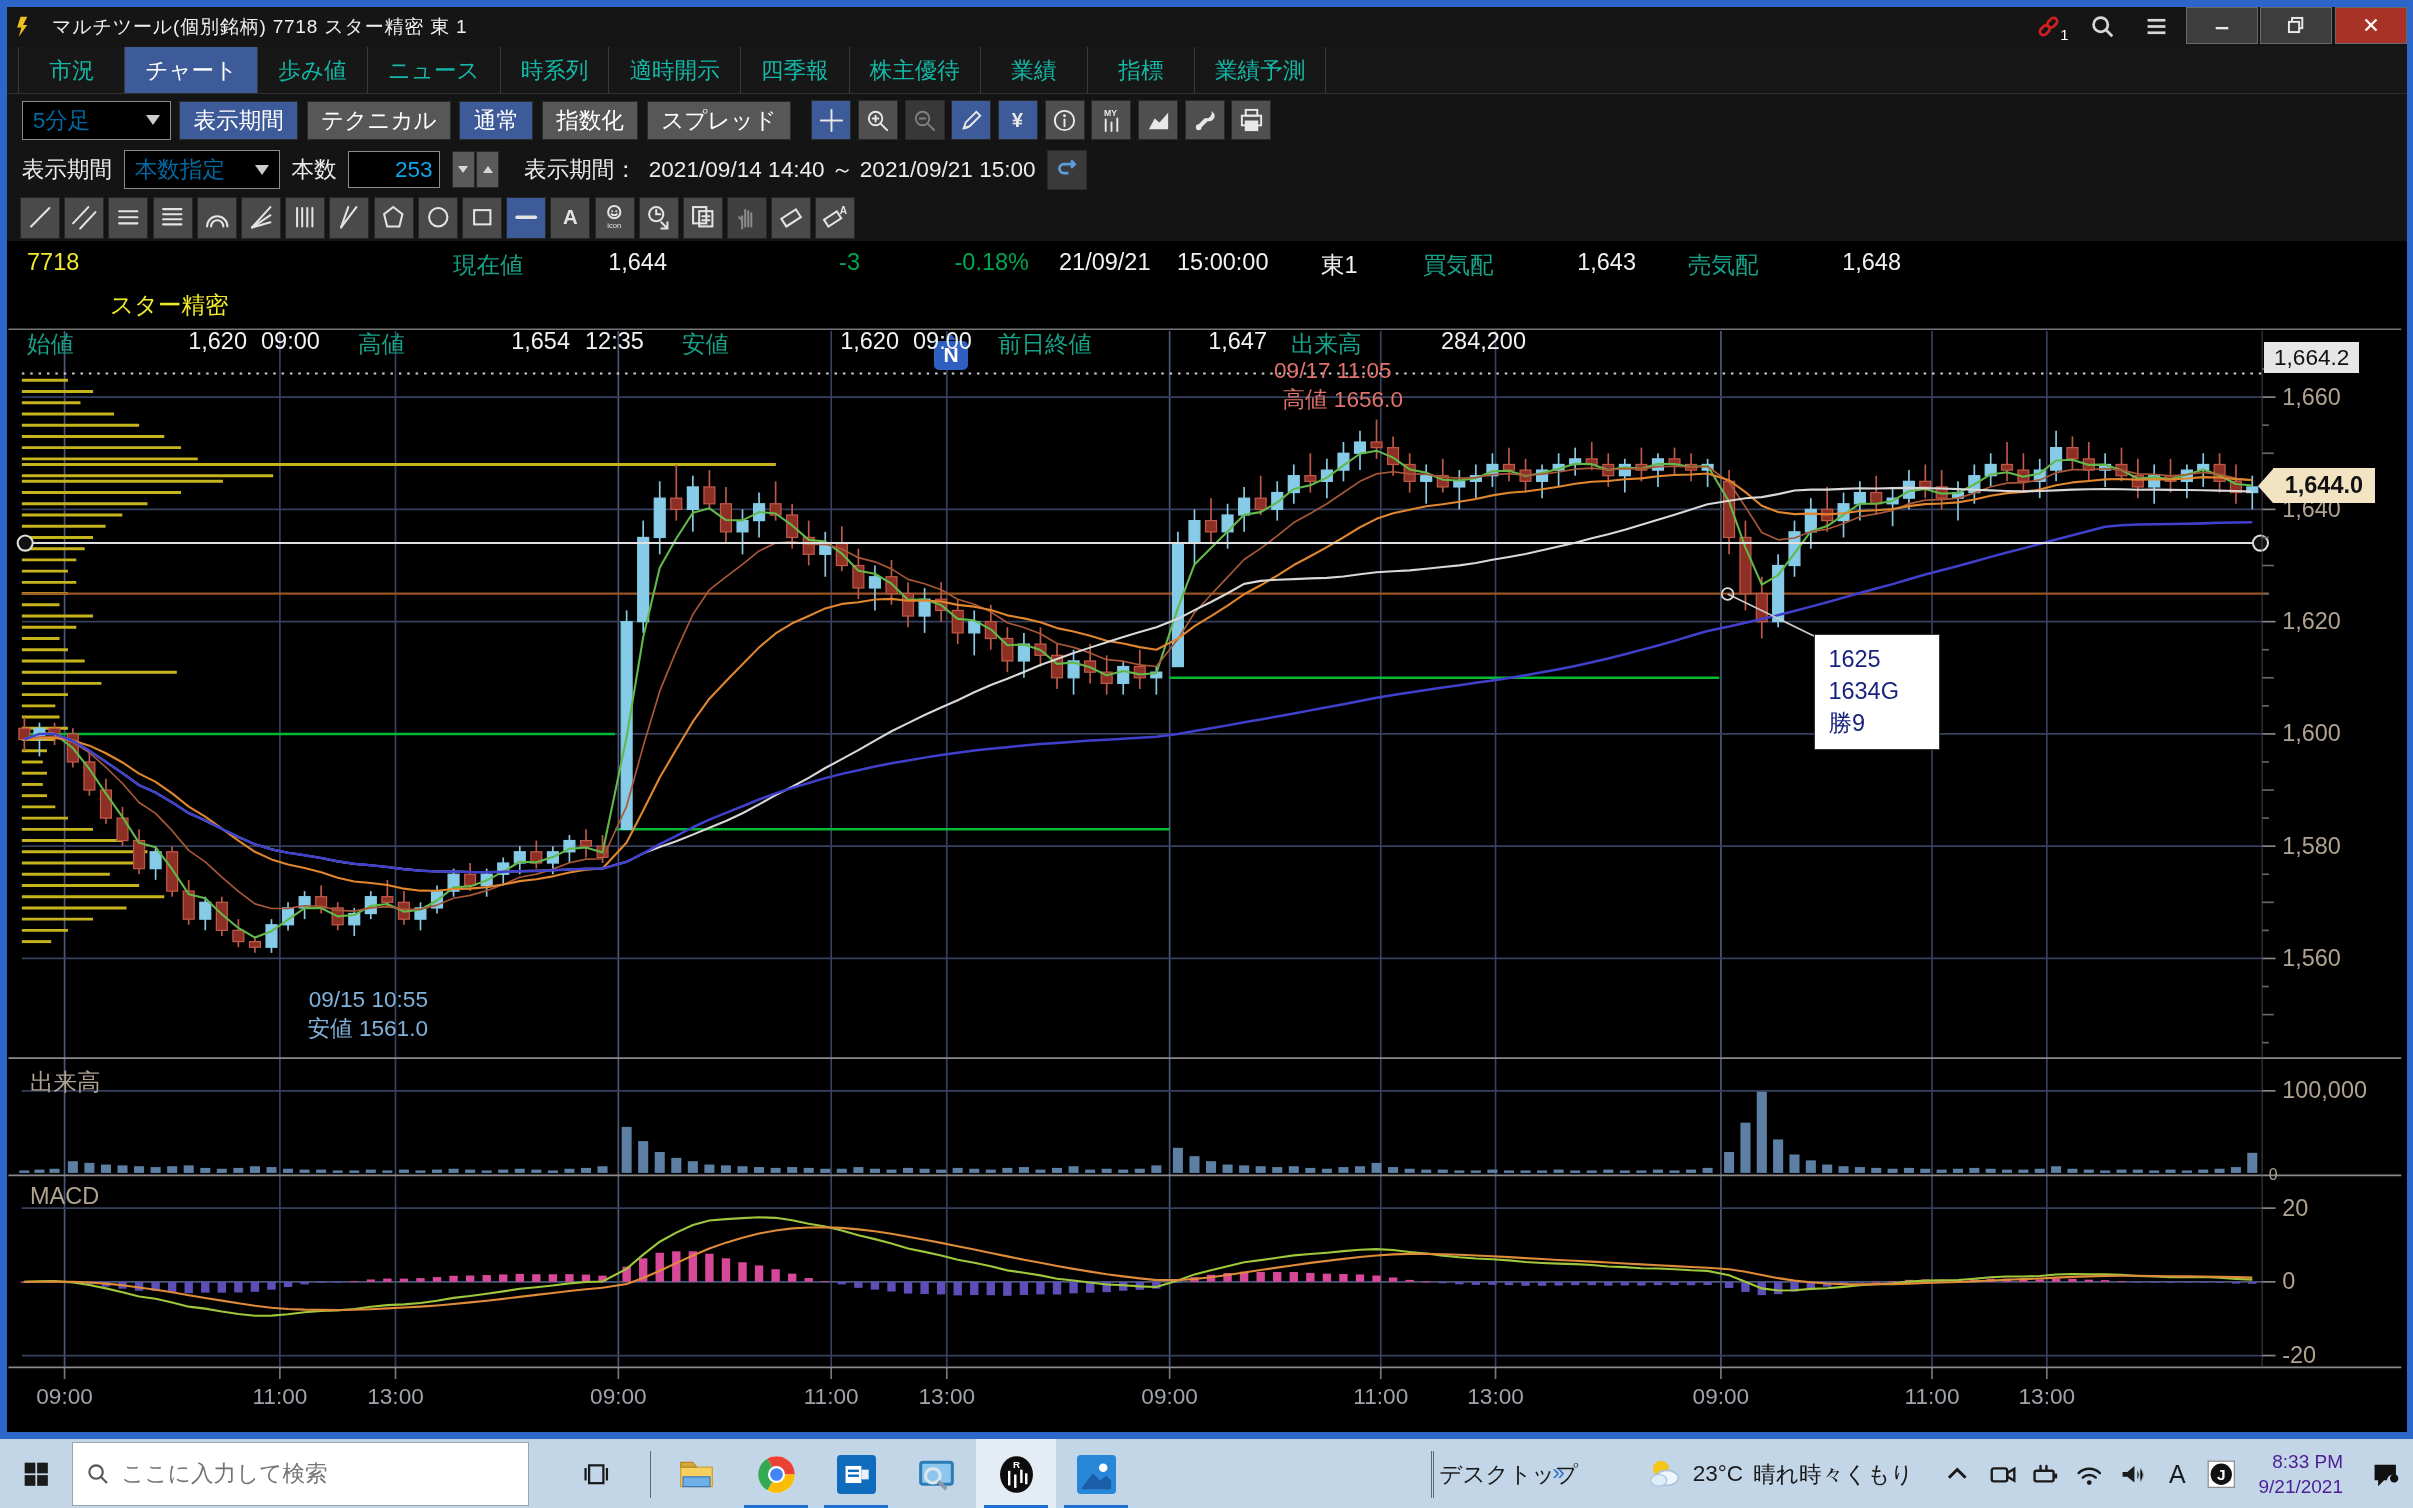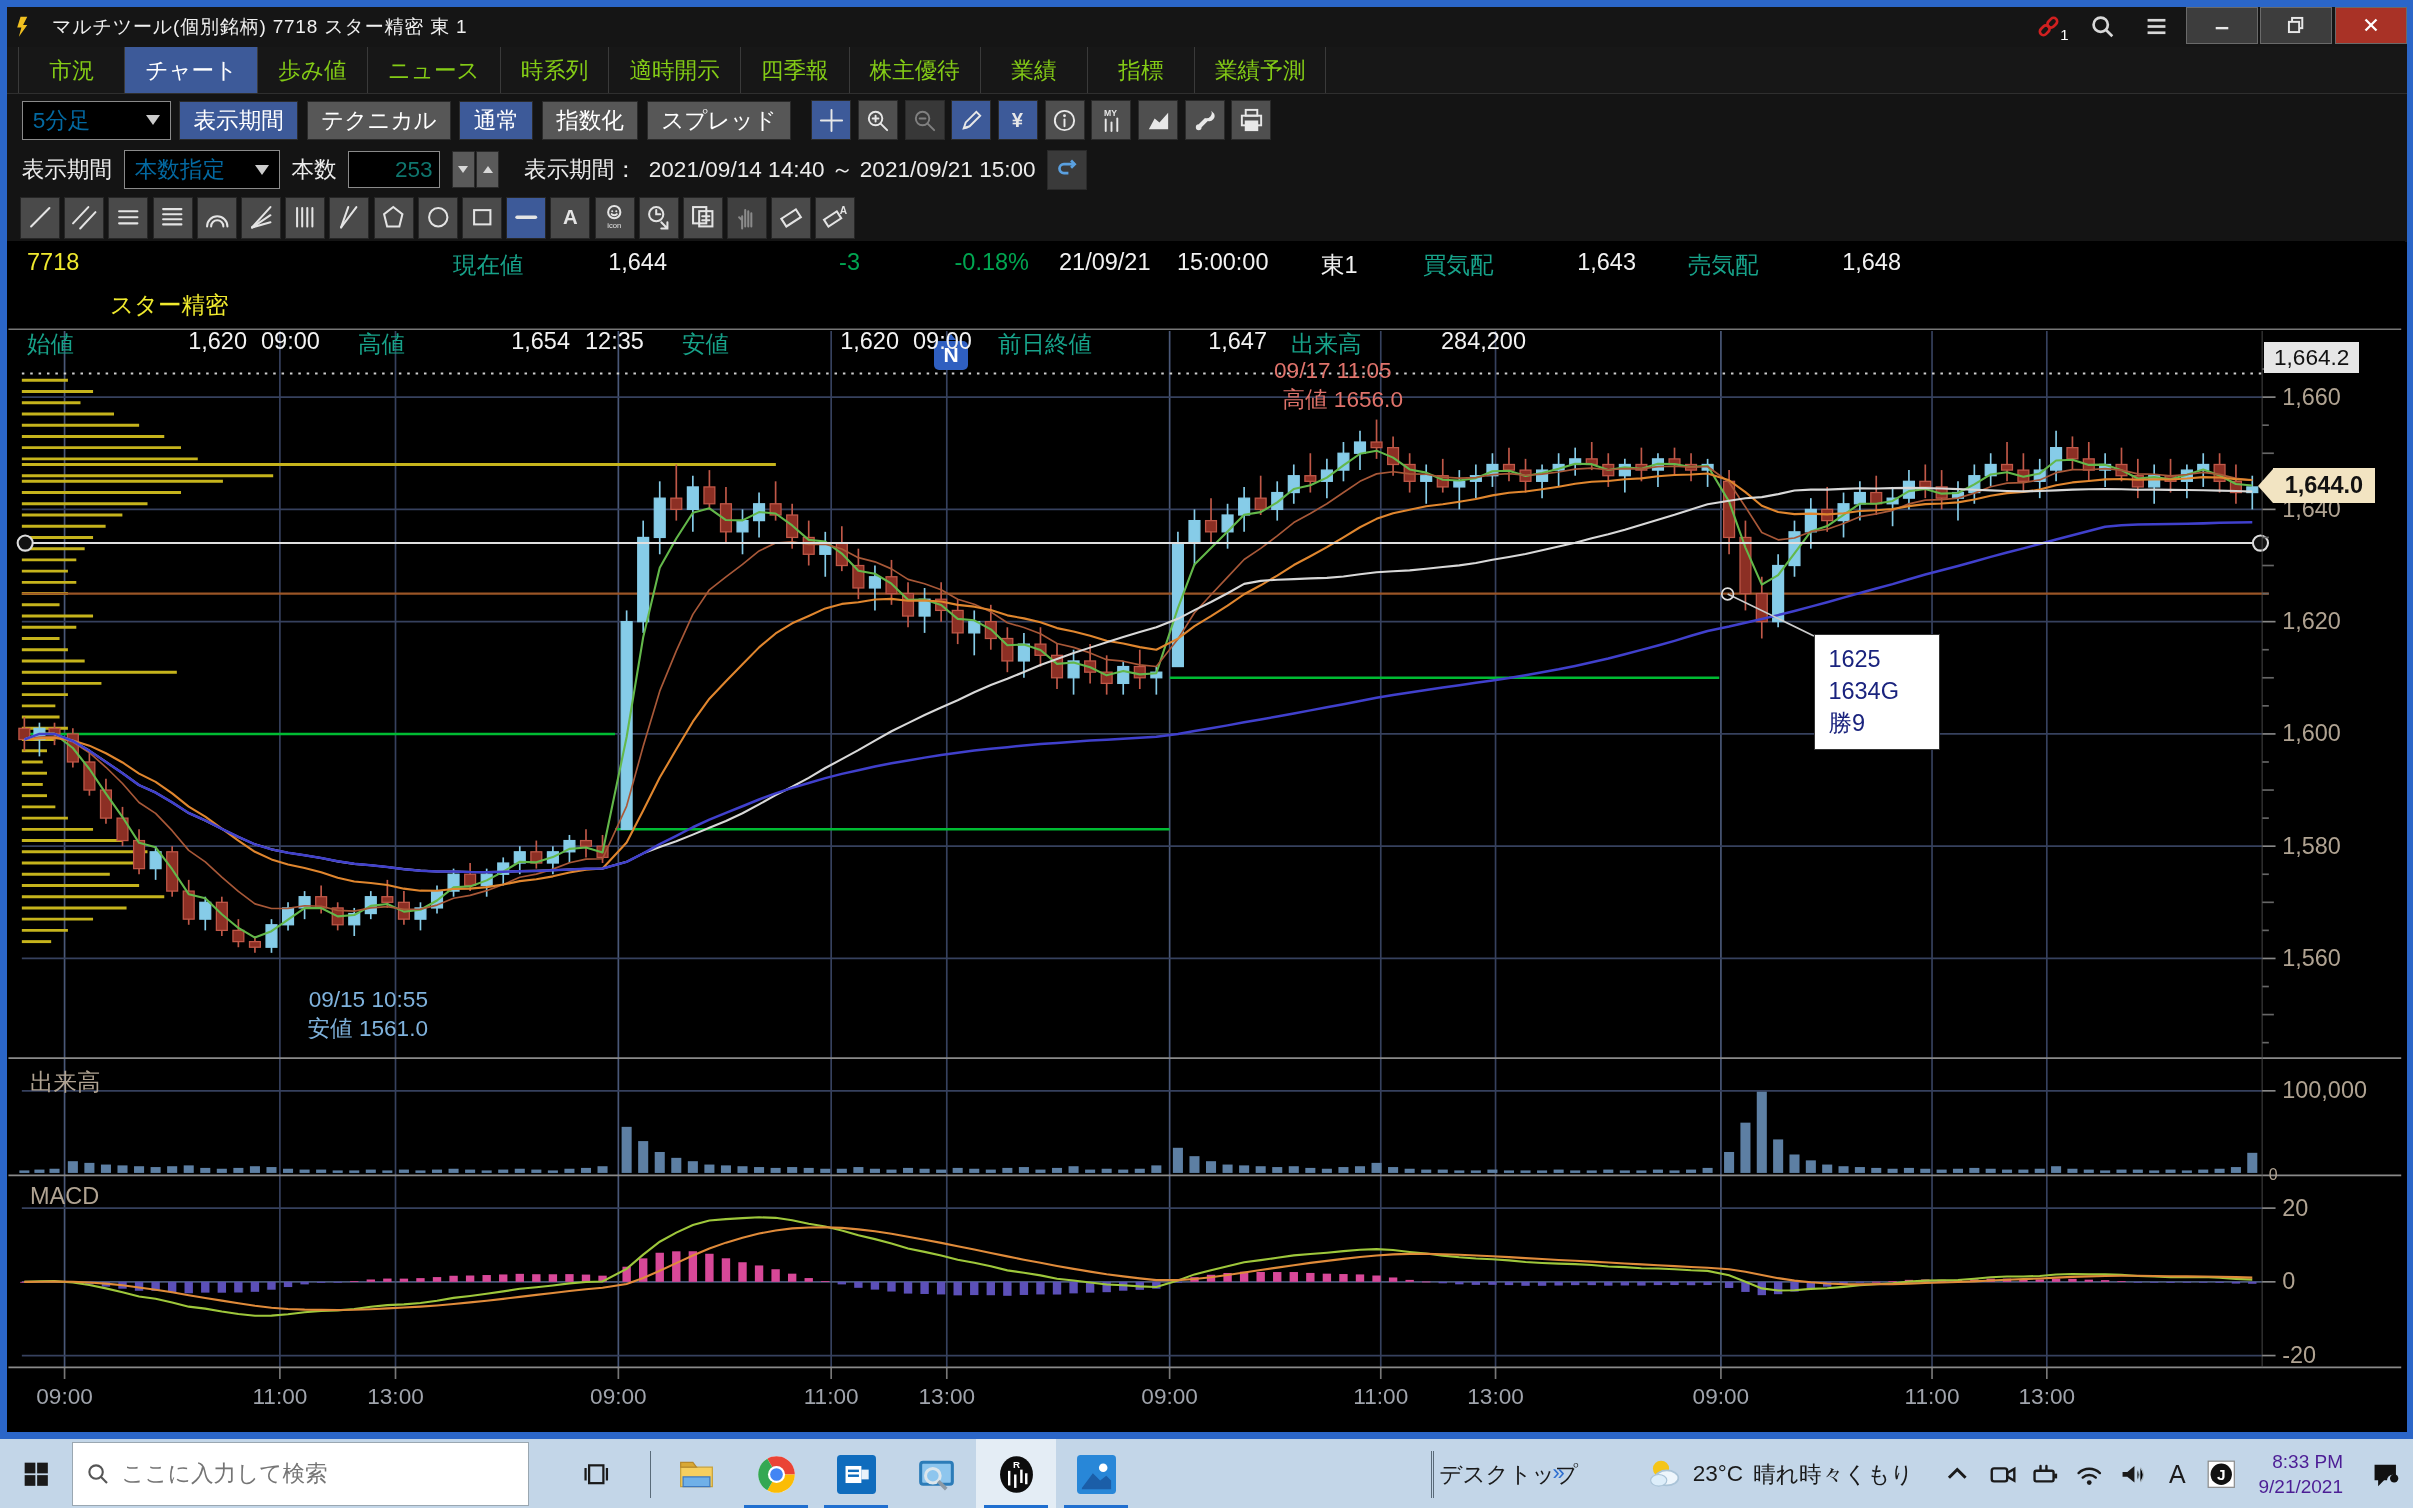--- a/index.html
+++ b/index.html
@@ -19,21 +19,21 @@
   .winbtn { width:72px; height:37px; display:flex; align-items:center; justify-content:center;
     background:#3d3d3d; border:0.8px solid #6a6a6a; margin-left:2.5px;}
   .winbtn.close { background:#a93226; }
   .linkwrap { position:relative; }
   .linkwrap .sub { position:absolute; right:6.7px; bottom:3.4px; font-size:15px; color:#fff;}
 
   
   #tabbar { left:6.7px; top:47px; width:2400px; height:47px; background:#171717;
     display:flex; align-items:stretch; padding-left:11.7px; border-bottom:1.7px solid #2f2f2f; z-index:20;}
   .tab { min-width:107px; padding:0 20px; display:flex; align-items:center; justify-content:center;
-    color:#84cc16; font-size:22.6px; border-right:0.8px solid #3a3a3a; cursor:default;}
+    color:#14b8a6; font-size:22.6px; border-right:0.8px solid #3a3a3a; cursor:default;}
   .tab:first-child { border-left:0.8px solid #3a3a3a; }
   .tab.active { background:#3d5a99; color:#fff; }
 
   
   #toolbar1 { left:6.7px; top:94px; width:2400px; height:52px; background:#141414;
     display:flex; align-items:center; gap:8.4px; padding-left:15px; z-index:20;}
   .dropdown { background:#000; border:0.8px solid #8a8a8a; color:#0369a1; font-size:22.6px;
     height:39px; display:flex; align-items:center; padding:0 10px; }
   .dropdown .caret { margin-left:auto; width:0; height:0; border-left:7.5px solid transparent;
     border-right:7.5px solid transparent; border-top:10px solid #cccccc; }
@@ -44,21 +44,21 @@
   .icbtn { width:40px; height:40px; background:#4f4f4f; border:0.8px solid #2a2a2a; color:#e8e8e8;
     display:flex; align-items:center; justify-content:center; }
   .icbtn.active { background:#3d5a99; }
   .icbtn.disabled { background:#383838; color:#808080; }
   .icbtn svg { width:27px; height:27px; }
 
   
   #toolbar2 { left:6.7px; top:146px; width:2400px; height:47px; background:#141414;
     display:flex; align-items:center; gap:11.7px; padding-left:15px; color:#ececec; font-size:22.6px; z-index:20;}
   #mode-dd { width:156px; }
-  #count-box { width:92px; background:#000; border:0.8px solid #8a8a8a; color:#0f766e; font-size:22.6px;
+  #count-box { width:92px; background:#000; border:0.8px solid #8a8a8a; color:#0ea5e9; font-size:22.6px;
     height:37px; text-align:right; padding-right:6.7px; }
   .spin { width:22px; height:37px; display:flex; flex-direction:column; gap:1.7px;}
   .spinbtn { flex:1; background:#5a5a5a; border:0.8px solid #2a2a2a; display:flex; align-items:center; justify-content:center;}
   .tri-up { width:0;height:0;border-left:5.9px solid transparent;border-right:5.9px solid transparent;border-bottom:7.5px solid #d8d8d8;}
   .tri-dn { width:0;height:0;border-left:5.9px solid transparent;border-right:5.9px solid transparent;border-top:7.5px solid #d8d8d8;}
   #reset-btn { width:40px; height:40px; background:#3a3a3a; border:0.8px solid #2a2a2a;
     display:flex; align-items:center; justify-content:center;}
 
   
   #toolbar3 { left:6.7px; top:193px; width:2400px; height:49px; background:#141414;

